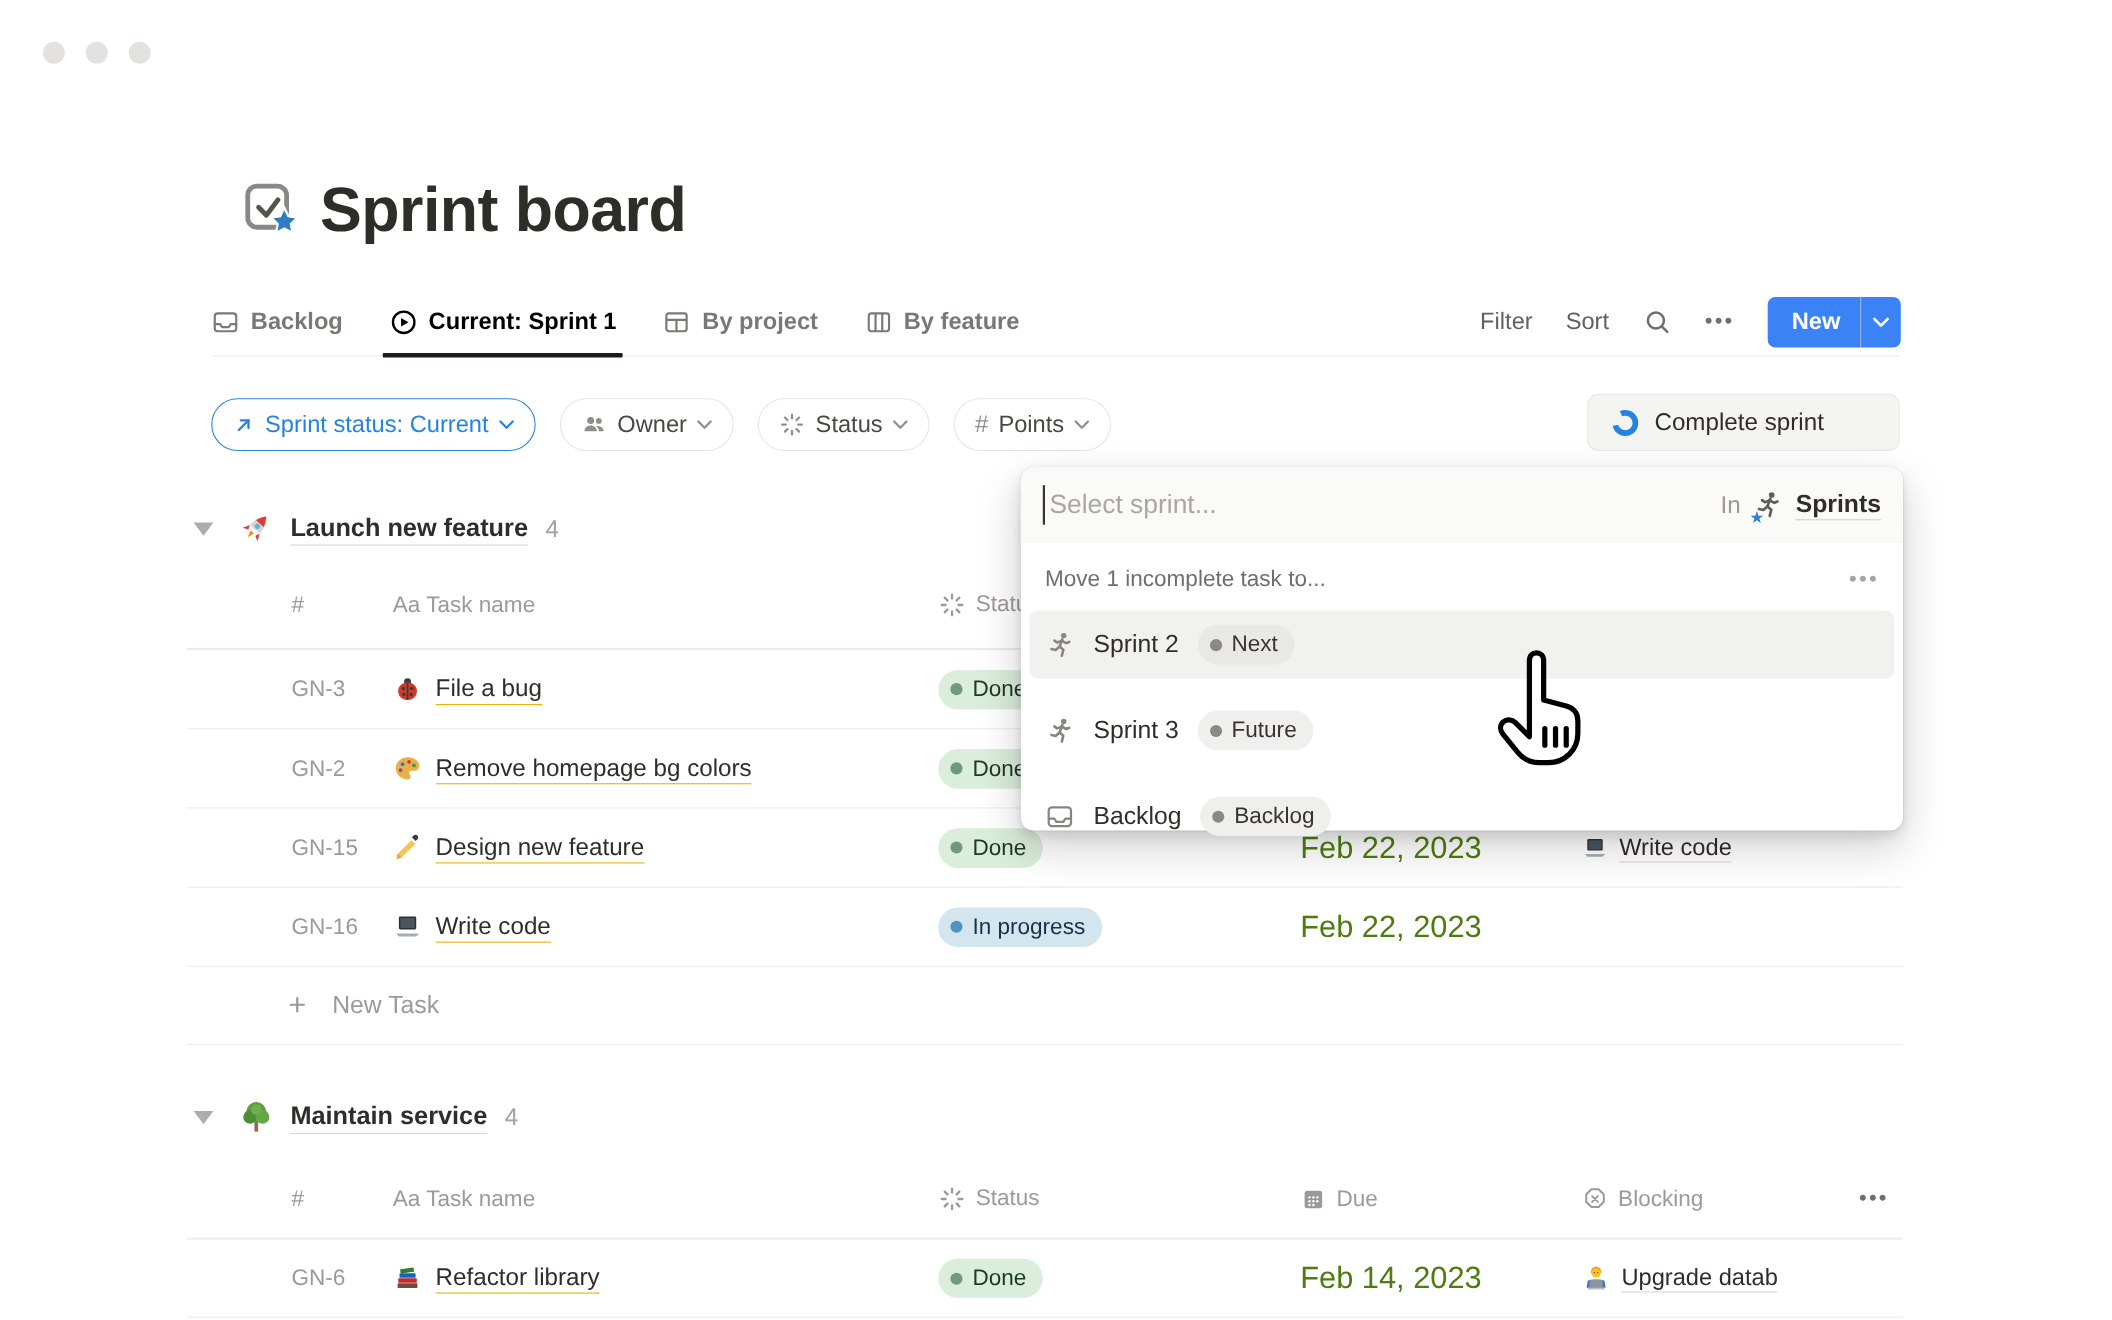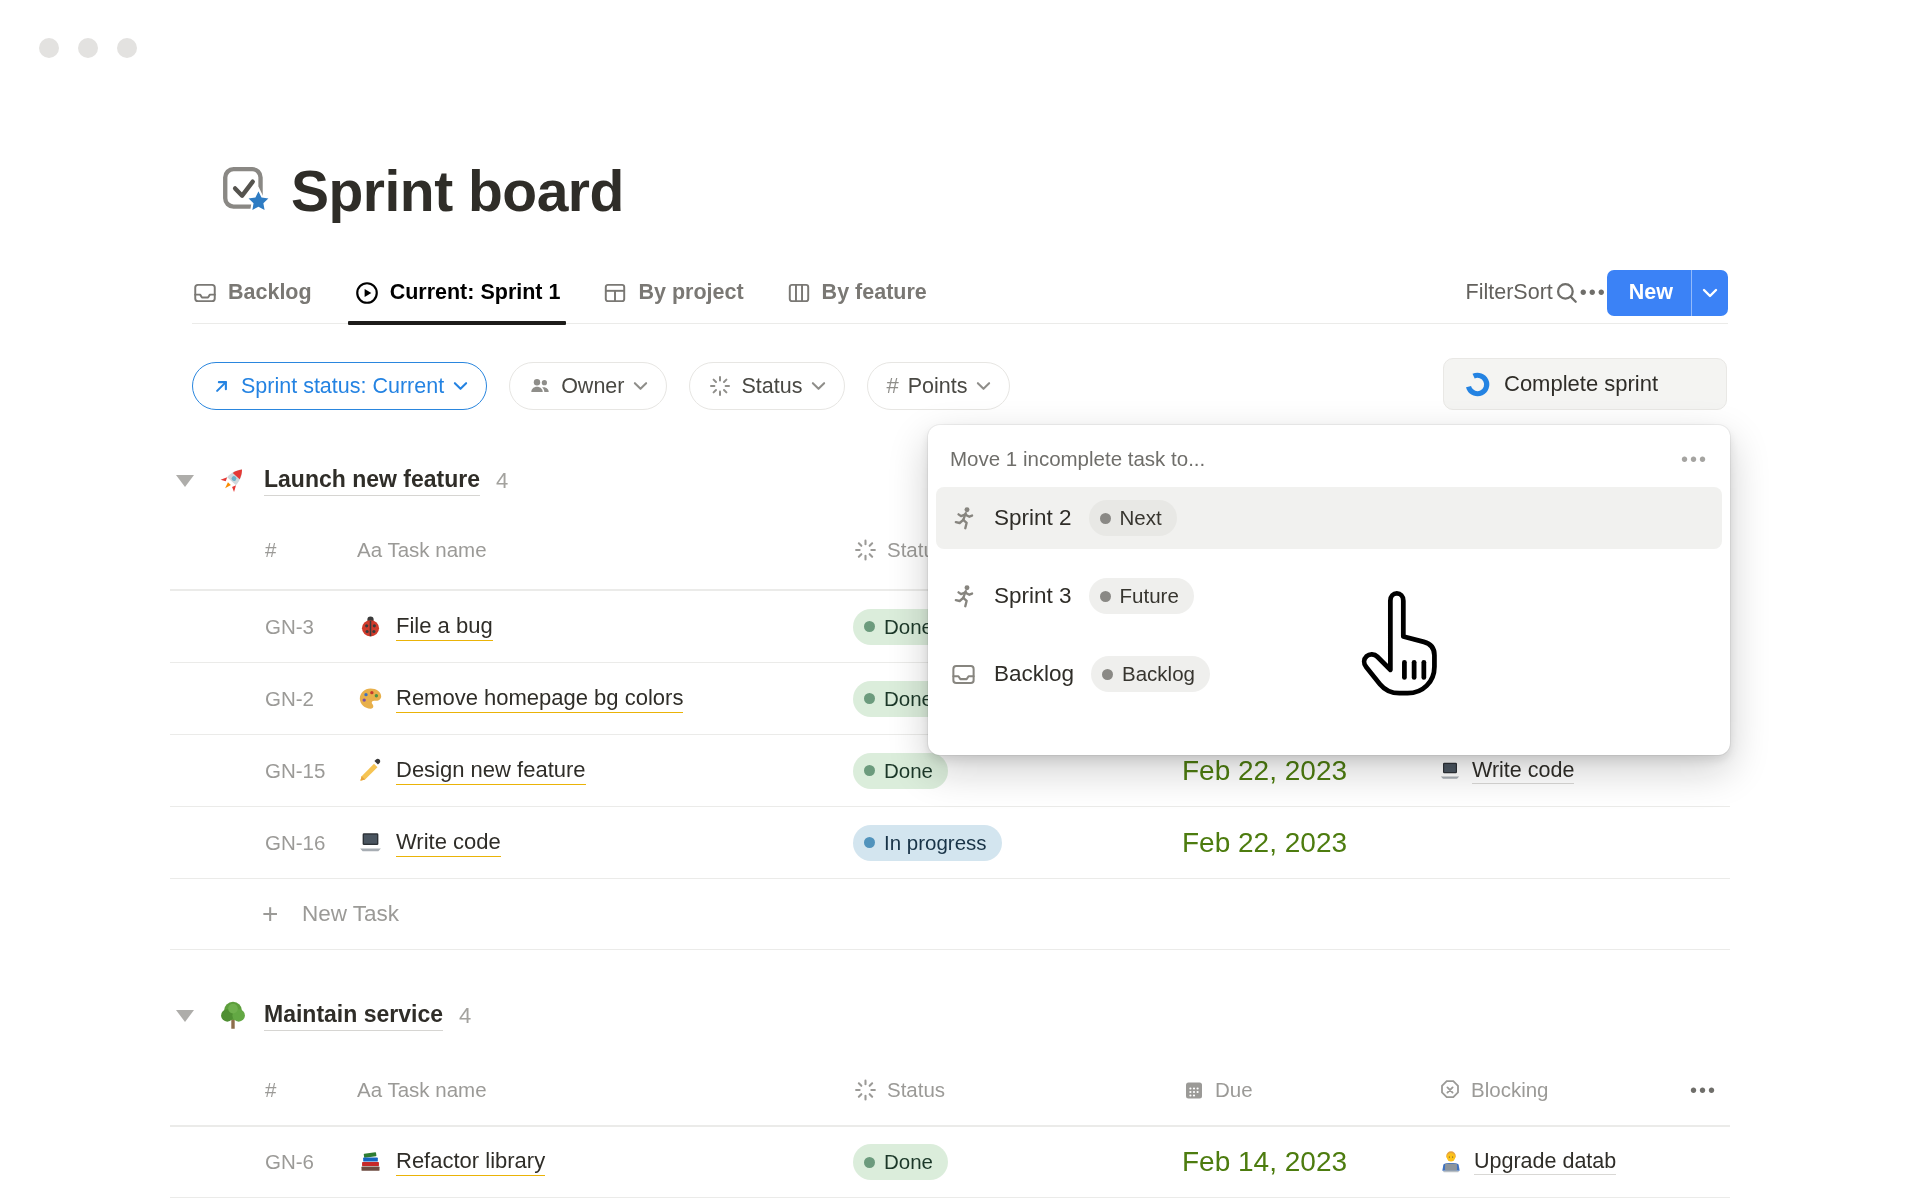--- a/index.html
+++ b/index.html
@@ -13,21 +13,21 @@
   
   .title-row { position:absolute; left:219px; top:158px; display:flex; align-items:center; gap:18px; }
   .title-text { font-size:57px; font-weight:700; letter-spacing:-0.5px; color:#2f2d28; }
 
   
   .tab-bar { position:absolute; left:192px; top:262px; width:1536px; height:62px; display:flex; align-items:center; gap:42px; border-bottom:1px solid #ebebe9; }
   .tab { position:relative; height:100%; display:flex; align-items:center; gap:10px; font-size:21.5px; font-weight:600; color:#7a7874; cursor:pointer; }
   .tab svg { flex:none; }
   .tab.active { color:#000000; }
   .tab.active::after { content:""; position:absolute; left:-6px; right:-6px; bottom:-2px; height:4px; background:#1d1c1a; border-radius:1px; }
-  .toolbar { margin-left:auto; display:flex; align-items:center; }
+  .toolbar { margin-left:auto; display:flex; align-items:center; gap:30px; }
   .tool-text { font-size:21.5px; color:#63615d; cursor:pointer; }
   .dots { font-size:20px; color:#6f6e6a; letter-spacing:2px; cursor:pointer; }
   .new-btn { display:flex; align-items:stretch; background:#3b82f6; border-radius:7px; height:46px; overflow:hidden; cursor:pointer; }
   .new-btn .main { display:flex; align-items:center; padding:0 18px 0 22px; color:#fff; font-size:21.5px; font-weight:600; }
   .new-btn .sep { width:1px; background:rgba(255,255,255,0.45); margin:0; }
   .new-btn .caret { width:36px; display:flex; align-items:center; justify-content:center; }
 
   
   .chips-row { position:absolute; left:192px; top:362px; display:flex; gap:22px; }
   .chip { height:48px; border-radius:24px; padding:0 18px; display:flex; align-items:center; gap:9px; font-size:21.5px; background:#fff; cursor:pointer; }
@@ -502,20 +502,41 @@
               <rect x="6.5" y="13.6" width="11" height="6.4" rx="0.8" fill="#8d959c"></rect>
               <rect x="4.8" y="20" width="14.4" height="1.4" rx="0.7" fill="#b8bfc5"></rect>
             </svg>
         </span>
         <span class="block-text">Upgrade datab</span>
       </div>
     </div>
   </div>
 
   <div class="popup">
+    <div class="popup-search">
+      <span class="caret-bar"></span>
+      <span class="placeholder">Select sprint...</span>
+      <span class="scope">
+        <span class="scope-in">In</span>
+        <span class="runner-wrap">
+          <svg width="28" height="28" viewBox="0 0 24 24">
+              <circle cx="15.1" cy="4.3" r="2.2" fill="#5f5e5b"></circle>
+              <g stroke="#5f5e5b" stroke-width="2.1" fill="none" stroke-linecap="round" stroke-linejoin="round">
+                <path d="M14 7.2 L11.8 13.2"></path>
+                <path d="M13.8 8.4 L9.8 9.9 L7.6 8.3"></path>
+                <path d="M13.6 8.6 L17.2 10.4 L19.6 9.4"></path>
+                <path d="M11.8 13.2 L14.8 15.8 L13.6 20.6"></path>
+                <path d="M11.8 13.2 L8.6 16 L5.2 15.2"></path>
+              </g>
+            </svg>
+          <span class="mini-star">★</span>
+        </span>
+        <span class="scope-name">Sprints</span>
+      </span>
+    </div>
     <div class="popup-section">
       <span class="label">Move 1 incomplete task to...</span>
       <span class="dots">•••</span>
     </div>
     <div class="options">
       <div class="option hl">
         <svg width="27" height="27" viewBox="0 0 24 24">
             <circle cx="15.1" cy="4.3" r="2.2" fill="#87857f"></circle>
             <g stroke="#87857f" stroke-width="2.1" fill="none" stroke-linecap="round" stroke-linejoin="round">
               <path d="M14 7.2 L11.8 13.2"></path>

